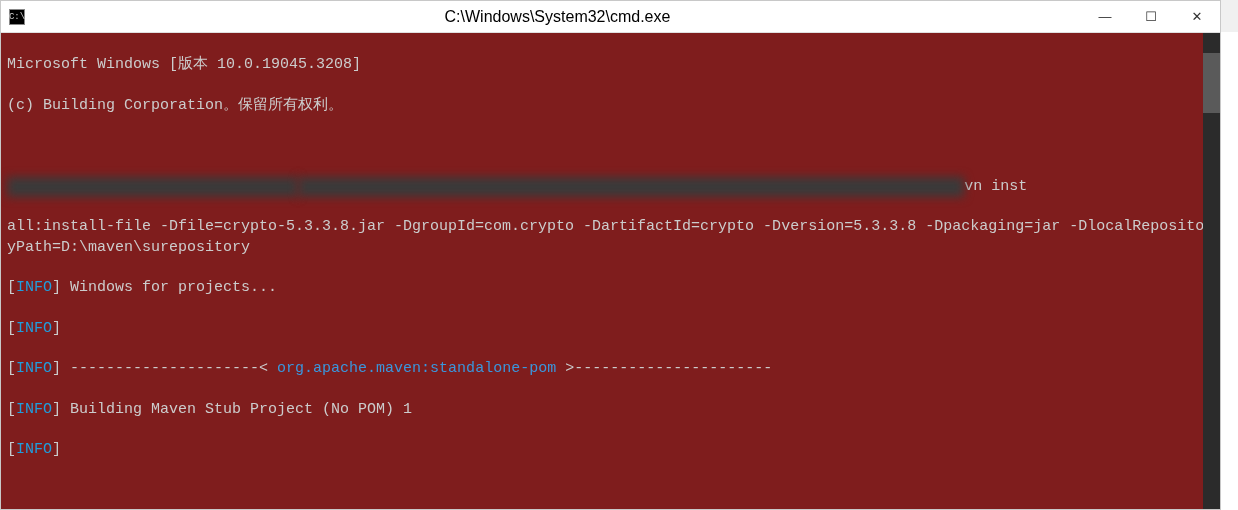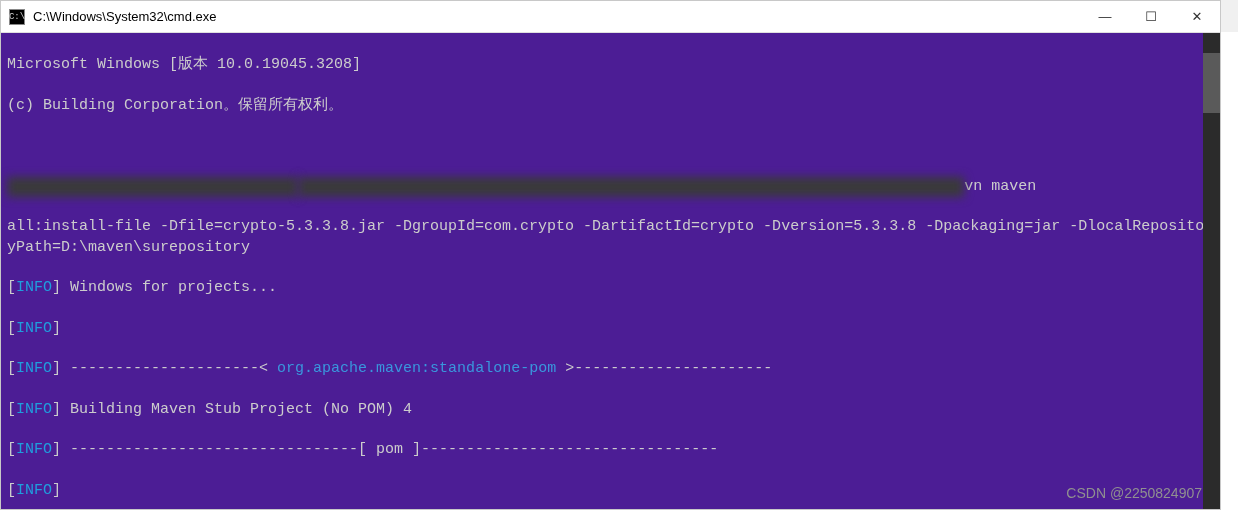--- a/index.html
+++ b/index.html
@@ -36,40 +36,41 @@
     display: flex;
     align-items: center;
     justify-content: center;
     font-size: 9px;
     color: #ccc;
     border: 1px solid #888;
   }
   .titlebar-title {
     flex: 1;
     font-family: 'Segoe UI', sans-serif;
-    font-size: 13px;
+    font-size: 16px;
     color: #000;
+    text-align: center;
   }
   .titlebar-buttons {
     display: flex;
     height: 100%;
   }
   .titlebar-btn {
     width: 46px;
     height: 100%;
     display: flex;
     align-items: center;
     justify-content: center;
     font-family: 'Segoe UI', sans-serif;
     font-size: 13px;
     color: #333;
   }
   .terminal {
     flex: 1;
-    background: #4c1d95;
+    background: #7f1d1d;
     color: #cccccc;
     padding: 2px 6px;
     line-height: 1.35;
     white-space: pre;
     overflow: hidden;
     position: relative;
   }
   .line { white-space: pre-wrap; word-break: break-all; }
   .info-tag .br { color: #cccccc; }
   .info-tag .lbl { color: #1f9ede; }
@@ -129,38 +130,36 @@
       <div class="titlebar-btn">—</div>
       <div class="titlebar-btn">☐</div>
       <div class="titlebar-btn close">✕</div>
     </div>
   </div>
 
   <div class="terminal">
 <div class="line">Microsoft Windows [版本 10.0.19045.3208]</div>
 <div class="line">(c) Building Corporation。保留所有权利。</div>
 <div class="line">&nbsp;</div>
-<div class="line"><span class="blur">E:\IdeaProjects\xn_ty_joi\04代码\</span><span class="blur">xxxxxxxxxxxxxxxxxxxxxxxxxxxxxxxxxxxxxxxxxxxxxxxxxxxxxxxxxxxxxxxxxxxxxxxxxx</span><span>vn maven</span></div>
+<div class="line"><span class="blur">E:\IdeaProjects\xn_ty_joi\04代码\</span><span class="blur">xxxxxxxxxxxxxxxxxxxxxxxxxxxxxxxxxxxxxxxxxxxxxxxxxxxxxxxxxxxxxxxxxxxxxxxxxx</span><span>vn inst</span></div>
 <div class="line">all:install-file -Dfile=crypto-5.3.3.8.jar -DgroupId=com.crypto -DartifactId=crypto -Dversion=5.3.3.8 -Dpackaging=jar -DlocalRepositoryPath=D:\maven\surepository</div>
 <div class="line"><span class="info-tag"><span class="br">[</span><span class="lbl">INFO</span><span class="br">]</span></span><span> Windows for projects...</span></div>
 <div class="line"><span class="info-tag"><span class="br">[</span><span class="lbl">INFO</span><span class="br">]</span></span></div>
 <div class="line"><span class="info-tag"><span class="br">[</span><span class="lbl">INFO</span><span class="br">]</span></span><span> ---------------------&lt; </span><span class="cyan">org.apache.maven:standalone-pom</span><span> &gt;----------------------</span></div>
-<div class="line"><span class="info-tag"><span class="br">[</span><span class="lbl">INFO</span><span class="br">]</span></span><span> Building Maven Stub Project (No POM) 4</span></div>
-<div class="line"><span class="info-tag"><span class="br">[</span><span class="lbl">INFO</span><span class="br">]</span></span><span> --------------------------------[ pom ]---------------------------------</span></div>
+<div class="line"><span class="info-tag"><span class="br">[</span><span class="lbl">INFO</span><span class="br">]</span></span><span> Building Maven Stub Project (No POM) 1</span></div>
 <div class="line"><span class="info-tag"><span class="br">[</span><span class="lbl">INFO</span><span class="br">]</span></span></div>
 
 
 
 
 
 
 
 
 
 
 
     <div class="scrollbar">
       <div class="scrollbar-thumb"></div>
     </div>
-    <div class="watermark">CSDN @2250824907</div>
   </div>
 </div>
 <div class="side-chars"></div>
 
 </body></html>

